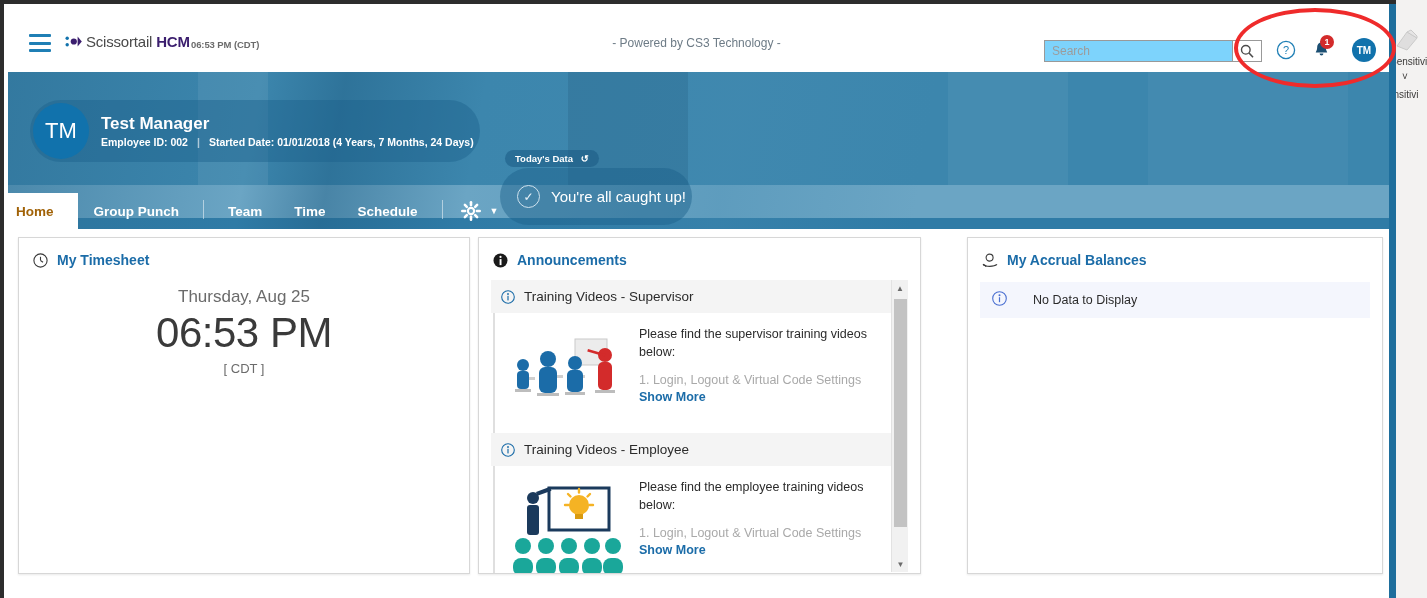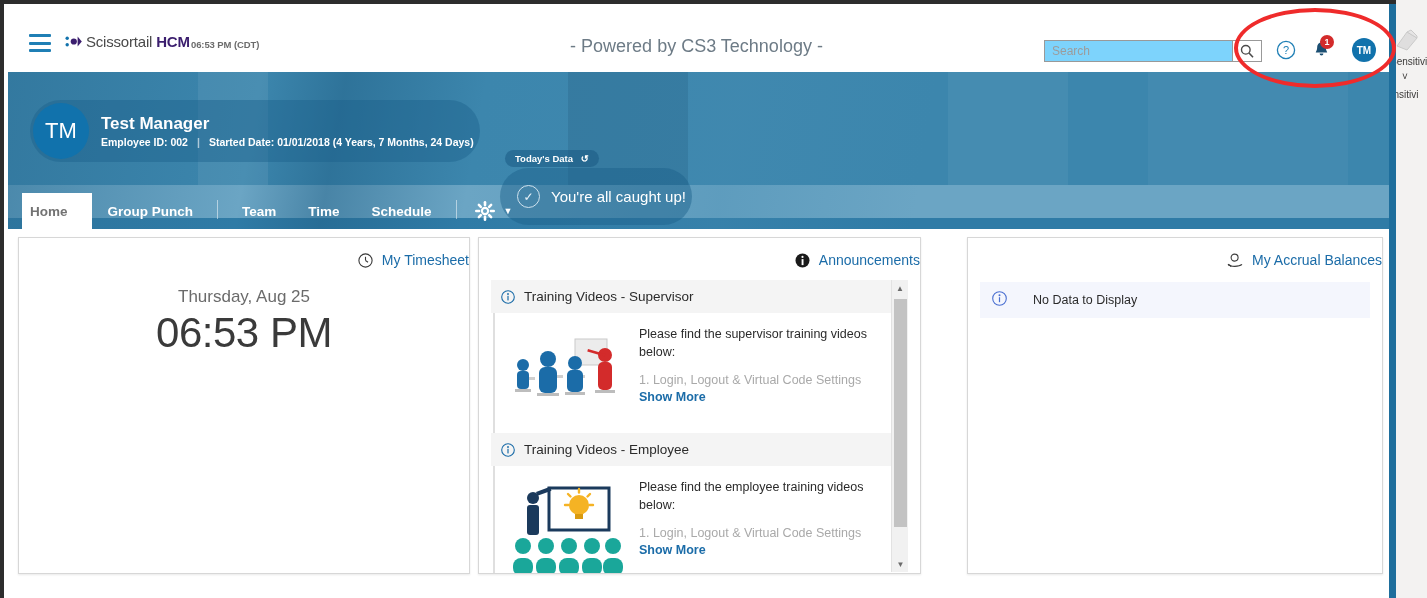--- a/index.html
+++ b/index.html
@@ -68,21 +68,21 @@
   #brand .name { font-size: 15px; color: #4a4a4a; letter-spacing: -.2px; }
   #brand .name b { color: #3b1e6e; font-weight: 700; }
 
   #clock-top {
     position: absolute; left: 187px; top: 21px;
     font-size: 9.5px; font-weight: 700; color: #6b6b6b; letter-spacing: -.1px;
   }
 
   #powered {
     position: absolute; left: 0; top: 18px; width: 1385px; text-align: center;
-    font-size: 18px; color: #6d7b86;
+    font-size: 12px; color: #6d7b86;
   }
 
   #search-wrap {
     position: absolute; left: 1040px; top: 22px; width: 218px; height: 22px;
     display: flex; border: 1px solid #999;
   }
   #search-input {
     flex: 1; border: 0; outline: 0; padding: 0 7px;
     font-size: 12px; color: #333; font-family: "Liberation Sans", sans-serif;
     background: #7dd3fc;
@@ -159,22 +159,22 @@
   
   #navbar {
     position: absolute; left: 4px; top: 186px; width: 1385px; height: 39px;
     display: flex; align-items: flex-end;
   }
   .tab {
     color: #ffffff; font-size: 13.5px; font-weight: 700;
     padding: 11px 16px 10px 16px; cursor: pointer; white-space: nowrap;
   }
   .tab.active {
-    background: #ffffff; color: #737373;
-    padding: 11px 24px 10px 8px; margin-left: 14px;
+    background: #ffffff; color: #a16207;
+    padding: 11px 24px 10px 8px; 
   }
   .tabdiv { width: 1px; height: 19px; background: rgba(255,255,255,.5); margin: 0 8px 10px 8px; }
   #gear-tab { display: flex; align-items: center; padding: 8px 14px 8px 10px; cursor: pointer; }
   #gear-tab .caret { margin-left: 9px; color: #fff; font-size: 9px; }
 
   
   #content {
     position: absolute; left: 4px; top: 225px; width: 1385px; height: 345px;
     background: #fff; display: flex; gap: 8px; padding: 8px 10px 0 10px;
   }
@@ -182,21 +182,21 @@
     background: #fff; border: 1px solid #d7d7d7; height: 337px;
     box-shadow: 0 1px 2px rgba(0,0,0,.09);
     position: relative; overflow: hidden;
   }
   #card-timesheet { width: 452px; }
   #card-announcements { width: 443px; }
   #card-accruals { flex: 1; margin-left: 38px; }
 
   .card-head {
     display: flex; align-items: center; padding: 14px 0 0 14px;
-    font-size: 14px; font-weight: 400; color: #1b6ca8; justify-content: flex-end;
+    font-size: 14px; font-weight: 700; color: #1b6ca8;
   }
   .card-head .ci { margin-right: 9px; display: flex; align-items: center; }
 
   .warn-bar {
     margin: 14px 12px 0 12px; background: #fdf3e7;
     display: flex; align-items: center; padding: 10px 12px;
     font-size: 12px; color: #3a3a3a;
   }
   .warn-bar .wtxt { margin-left: 26px; }
 
@@ -388,20 +388,21 @@
                 <line x1="7.5" y1="7.5" x2="7.5" y2="3.8" stroke="#3a3a3a" stroke-width="1.1"></line>
                 <line x1="7.5" y1="7.5" x2="10" y2="9.3" stroke="#3a3a3a" stroke-width="1.1"></line>
               </svg>
             </span>
             <span>My Timesheet</span>
           </div>
 
 
           <div id="clock-day">Thursday, Aug 25</div>
           <div id="clock-time">06:53 PM</div>
+          <div id="clock-tz">[ CDT ]</div>
         </div>
 
         <div class="card" id="card-announcements">
           <div class="card-head">
             <span class="ci">
               <svg width="15" height="15" viewBox="0 0 15 15">
                 <circle cx="7.5" cy="7.5" r="7" fill="#1a1a1a"></circle>
                 <rect x="6.6" y="6.1" width="1.9" height="6" fill="#fff"></rect>
                 <circle cx="7.5" cy="3.9" r="1.1" fill="#fff"></circle>
               </svg>

